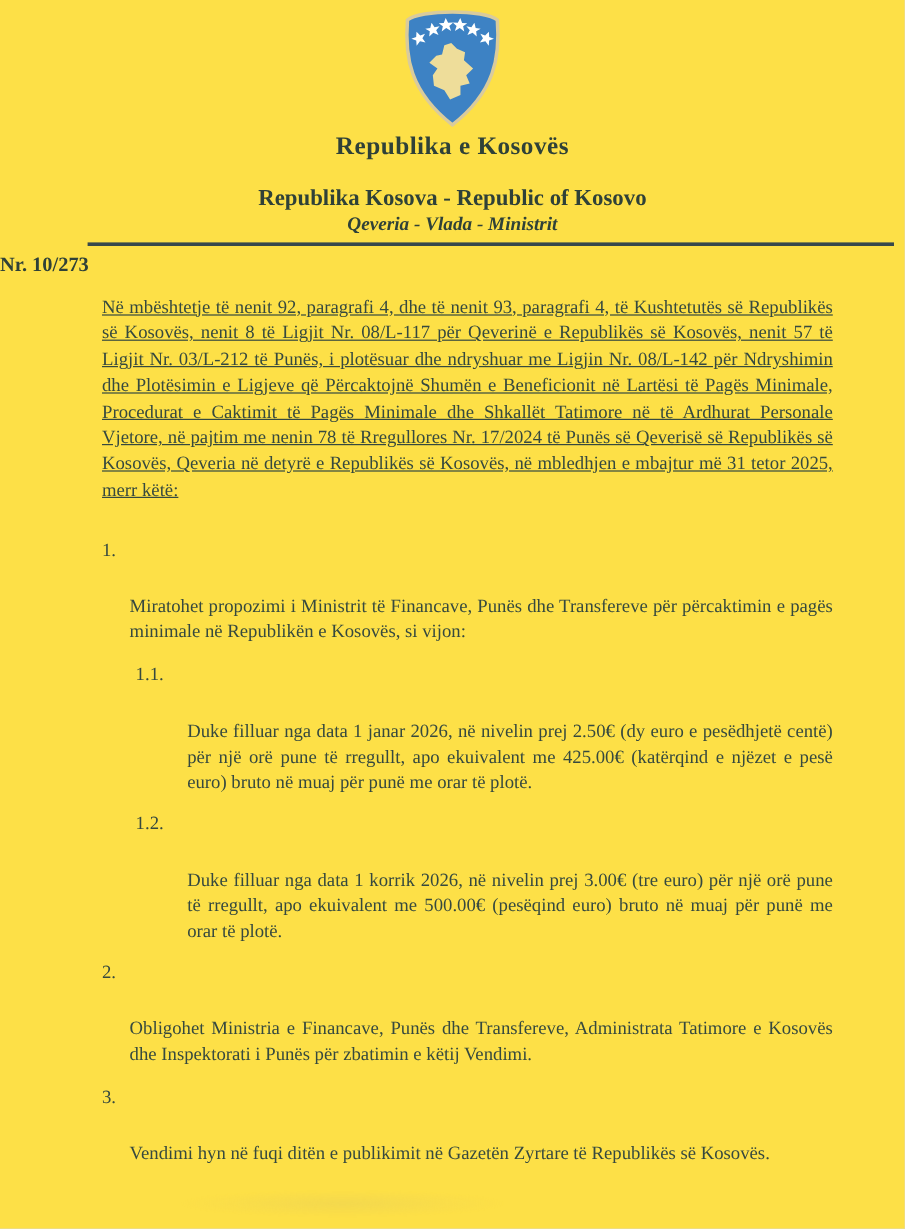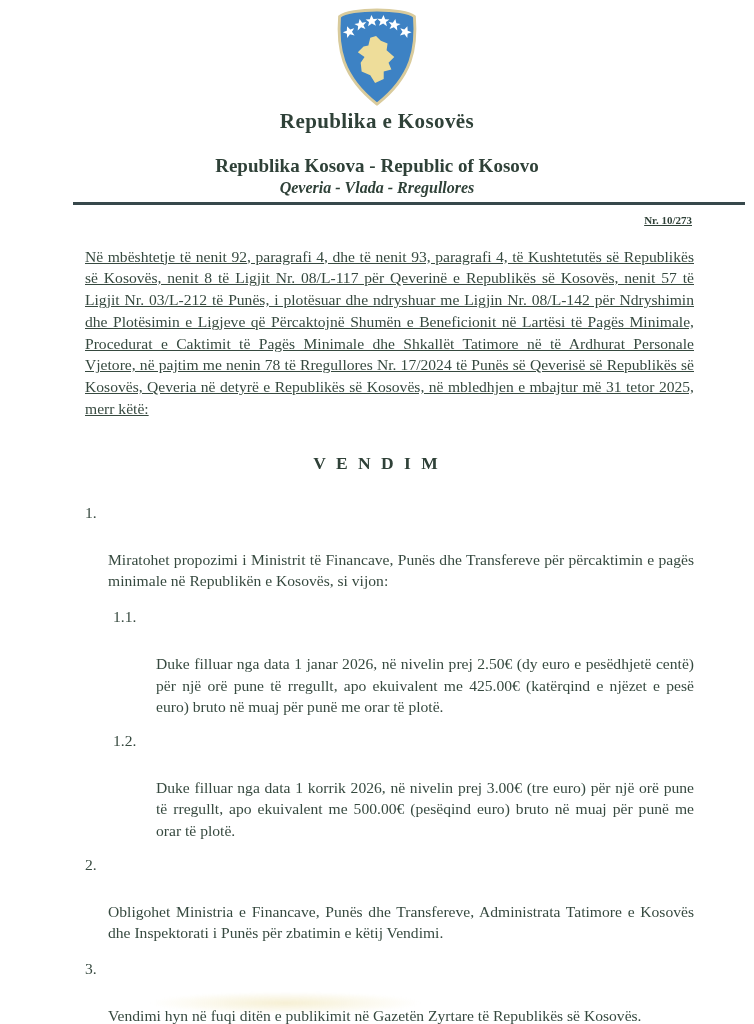--- a/index.html
+++ b/index.html
@@ -1,33 +1,33 @@
 <!DOCTYPE html>
 <html><head>
 <meta charset="utf-8">
 <style>
   html,body{margin:0;padding:0;background:#d9d9d9;}
   .page{
     position:relative;
     width:754px;height:1024px;
     margin:0 auto;
-    background:#ffffff;
+    background:#fde047;
     overflow:hidden;
     color:#36493f;
     font-family:"Liberation Serif", serif;
     box-sizing:border-box;
   }
   
   .emblem{display:block;margin:7px auto 1px;width:96px;height:100px;}
   .title-sq{font-size:21px;font-weight:bold;text-align:center;letter-spacing:.4px;line-height:26px;color:#2f4138;}
   .title-bi{font-size:19px;font-weight:bold;text-align:center;line-height:24px;color:#2f4138;margin-top:20px;}
   .subtitle{font-size:16px;font-weight:bold;font-style:italic;text-align:center;line-height:20px;color:#2f4138;}
   .header-rule{height:3px;background:#37484b;margin:4px 9px 0 73px;}
   
-  .meta{text-align:right;margin:6px 62px 0 0;font-weight:bold;font-size:11px;line-height:19.5px;color:#2f4138;text-decoration:underline;}
+  .meta{margin:6px 62px 0 0;font-weight:bold;font-size:17px;line-height:19.5px;color:#2f4138;}
   
   .preamble{margin:15px 60px 0 85px;text-align:justify;font-size:15.6px;line-height:21.8px;text-decoration:underline;}
   
   .decision{margin:33px 0 0;text-align:center;font-size:17.5px;font-weight:bold;letter-spacing:3px;color:#2f4138;}
   
   .items{margin-top:28px;}
   .item{display:flex;font-size:15.6px;line-height:21.6px;}
   .item .txt{flex:1;text-align:justify;margin-top:47px;}
   .item .num{flex:0 0 auto;}
   .lvl1{margin:0 60px 14px 85px;}
@@ -72,31 +72,30 @@
         <path transform="translate(33,18.5) rotate(-10) scale(1.05)" d="M0,-6 L1.8,-1.9 L6,-1.9 L2.7,0.8 L3.9,5 L0,2.4 L-3.9,5 L-2.7,0.8 L-6,-1.9 L-1.8,-1.9 Z"></path>
         <path transform="translate(44.5,14.5) rotate(-3) scale(1.05)" d="M0,-6 L1.8,-1.9 L6,-1.9 L2.7,0.8 L3.9,5 L0,2.4 L-3.9,5 L-2.7,0.8 L-6,-1.9 L-1.8,-1.9 Z"></path>
         <path transform="translate(56.5,14.5) rotate(3) scale(1.05)" d="M0,-6 L1.8,-1.9 L6,-1.9 L2.7,0.8 L3.9,5 L0,2.4 L-3.9,5 L-2.7,0.8 L-6,-1.9 L-1.8,-1.9 Z"></path>
         <path transform="translate(68,18.5) rotate(10) scale(1.05)" d="M0,-6 L1.8,-1.9 L6,-1.9 L2.7,0.8 L3.9,5 L0,2.4 L-3.9,5 L-2.7,0.8 L-6,-1.9 L-1.8,-1.9 Z"></path>
         <path transform="translate(79.5,26) rotate(20) scale(1.05)" d="M0,-6 L1.8,-1.9 L6,-1.9 L2.7,0.8 L3.9,5 L0,2.4 L-3.9,5 L-2.7,0.8 L-6,-1.9 L-1.8,-1.9 Z"></path>
       </g>
       <path d="M49,30 L54,35 L61,38 L60,45 L68,52 L62,58 L65,65 L57,67 L57,75 L48,79 L43,71 L34,67 L33,58 L37,52 L30,47 L36,41 L41,40 L43,32 Z" fill="#eedd9a"></path>
     </svg>
     <div class="title-sq">Republika e Kosovës</div>
     <div class="title-bi">Republika Kosova - Republic of Kosovo</div>
-    <div class="subtitle">Qeveria - Vlada - Rregullores</div>
+    <div class="subtitle">Qeveria - Vlada - Ministrit</div>
     <div class="header-rule"></div>
   </div>
 
   <div class="meta">
     <div>Nr. 10/273</div>
   </div>
 
   <p class="preamble">Në mbështetje të nenit 92, paragrafi 4, dhe të nenit 93, paragrafi 4, të Kushtetutës së Republikës së Kosovës, nenit 8 të Ligjit Nr. 08/L-117 për Qeverinë e Republikës së Kosovës, nenit 57 të Ligjit Nr. 03/L-212 të Punës, i plotësuar dhe ndryshuar me Ligjin Nr. 08/L-142 për Ndryshimin dhe Plotësimin e Ligjeve që Përcaktojnë Shumën e Beneficionit në Lartësi të Pagës Minimale, Procedurat e Caktimit të Pagës Minimale dhe Shkallët Tatimore në të Ardhurat Personale Vjetore, në pajtim me nenin 78 të Rregullores Nr. 17/2024 të Punës së Qeverisë së Republikës së Kosovës, Qeveria në detyrë e Republikës së Kosovës, në mbledhjen e mbajtur më 31 tetor 2025, merr këtë:</p>
 
-  <div class="decision">V E N D I M</div>
 
   <div class="items">
     <div class="item lvl1">
       <span class="num">1.</span>
       <span class="txt">Miratohet propozimi i Ministrit të Financave, Punës dhe Transfereve për përcaktimin e pagës minimale në Republikën e Kosovës, si vijon:</span>
     </div>
     <div class="item lvl2">
       <span class="num">1.1.</span>
       <span class="txt">Duke filluar nga data 1 janar 2026, në nivelin prej 2.50€ (dy euro e pesëdhjetë centë) për një orë pune të rregullt, apo ekuivalent me 425.00€ (katërqind e njëzet e pesë euro) bruto në muaj për punë me orar të plotë.</span>
     </div>

